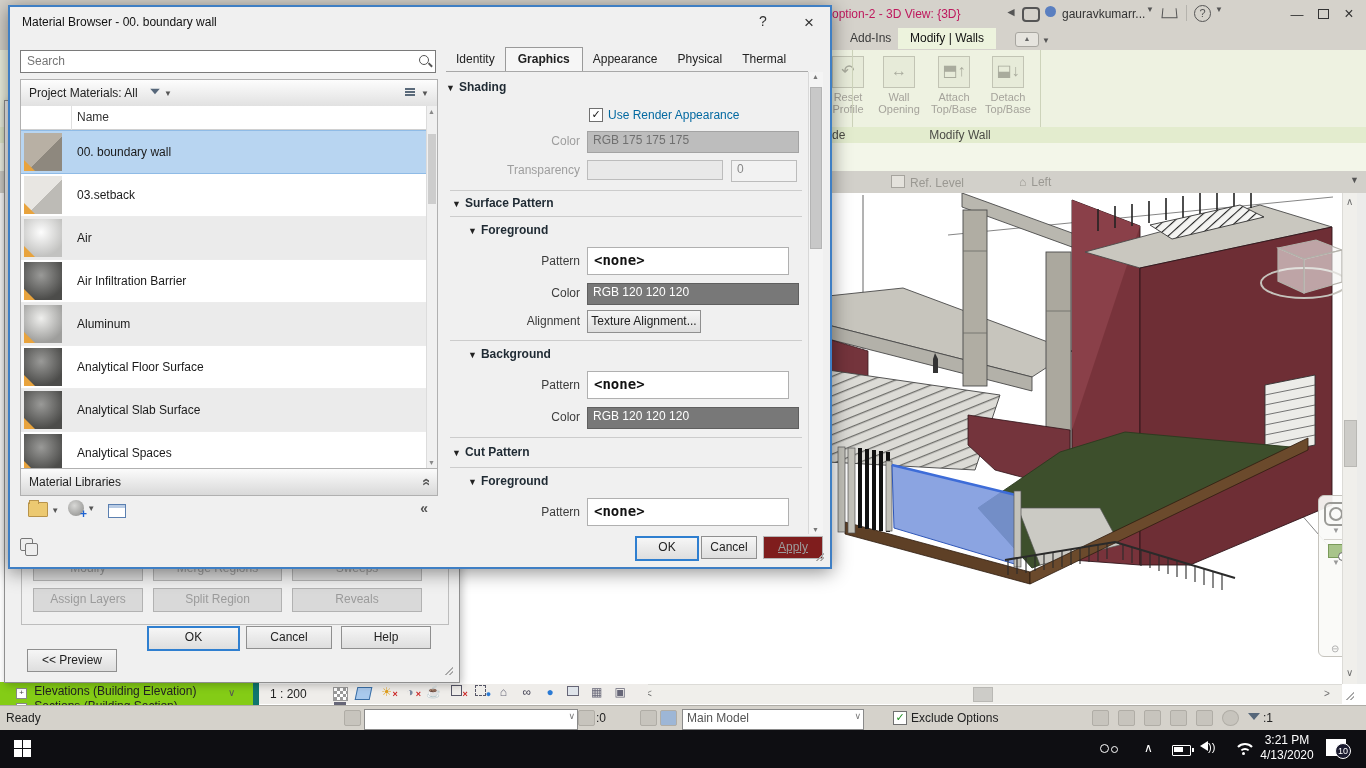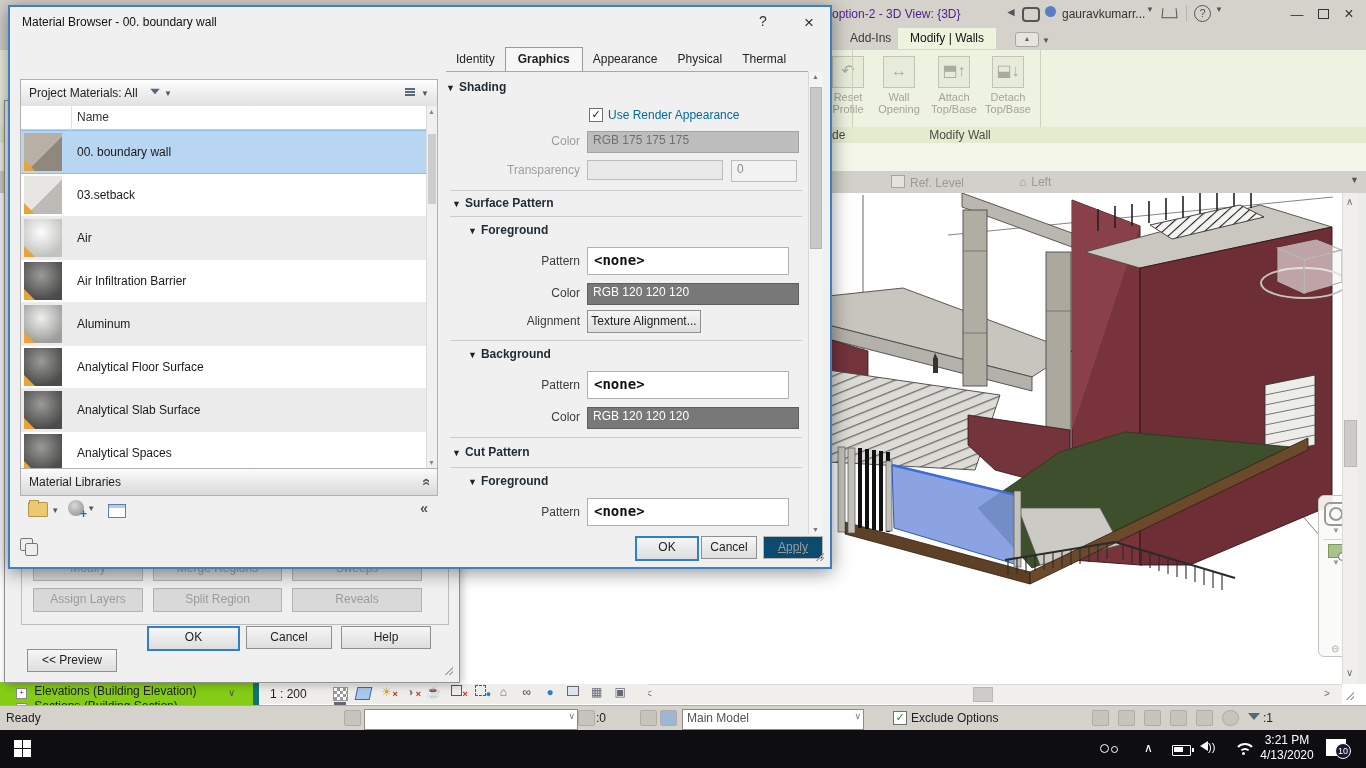--- a/index.html
+++ b/index.html
@@ -1,21 +1,21 @@
 <!DOCTYPE html>
 <html><head>
 <meta charset="utf-8">
 <style>
   html,body{margin:0;padding:0;background:#777;}
   #screen{position:relative;width:1366px;height:768px;overflow:hidden;background:#fff;
     font-family:"Liberation Sans",sans-serif;font-size:12px;color:#222;}
   .abs{position:absolute;}
   
   .titlebar{left:0;top:0;width:1366px;height:28px;background:#d5d2cb;}
-  .titletext{left:832px;top:7px;color:#4c1d95;}
+  .titletext{left:832px;top:7px;color:#be185d;}
   .tb-ico{top:5px;color:#555;font-size:12px;}
   .wincaption span{display:inline-block;text-align:center;width:26px;color:#333;font-size:13px;}
   .tabsrow{left:0;top:28px;width:1366px;height:22px;background:#d5d2cb;}
   .rtab{display:inline-block;padding:3px 12px 4px;color:#3a3a3a;}
   .rtab.active{background:#edf3dd;color:#111;}
   .ribbon{left:0;top:50px;width:1366px;height:93px;background:#eef2e1;}
   .panelfoot{left:0;top:127px;width:1366px;height:16px;background:#e3ecce;color:#4c4c46;text-align:center;}
   .rbtn{width:52px;text-align:center;color:#a5a39b;font-size:11px;line-height:12px;}
   .ricon{display:block;margin:0 auto 3px;width:30px;height:30px;border:1px solid #c2c4b4;background:#e7ebd9;
     color:#a9ab9d;font-size:16px;line-height:28px;text-align:center;}
@@ -109,21 +109,21 @@
   .cfield-dis{height:18px;background:#bdbdbd;border:1px solid #a3a3a3;color:#707070;padding:1px 5px;font-size:12px;}
   .cfield-dark{height:18px;background:#787878;border:1px solid #5f5f5f;color:#fff;padding:1px 5px;font-size:12px;}
   .pfield{height:26px;background:#fff;border:1px solid #b0b0b0;}
   .pnone{font-family:"DejaVu Sans Mono",monospace;font-weight:bold;font-size:14px;color:#111;padding:4px 6px;display:block;}
   .cb{position:absolute;width:12px;height:12px;background:#fff;border:1px solid #707070;font-size:11px;line-height:11px;text-align:center;color:#111;}
   .gscroll{left:798px;top:65px;width:14px;height:462px;background:#f4f4f4;border-left:1px solid #d8d8d8;}
   .gthumb{left:800px;top:80px;width:10px;height:160px;background:#c8c8c8;border:1px solid #b4b4b4;}
   .btn{position:absolute;height:21px;background:linear-gradient(#f6f6f6,#dedede);border:1px solid #8f8f8f;
     text-align:center;line-height:20px;color:#222;font-size:12px;}
   .btn.focus{border:2px solid #2f7fd0;line-height:18px;}
-  .btn.dis{color:#9c9c9c;background:#0c4a6e;border-color:#b5b5b5;text-decoration:underline;}
+  .btn.dis{color:#9c9c9c;background:#7f1d1d;border-color:#b5b5b5;text-decoration:underline;}
   .grip{position:absolute;width:8px;height:8px;background:
     linear-gradient(135deg,transparent 0 50%,#aaa 50% 60%,transparent 60% 75%,#aaa 75% 85%,transparent 85%);}
   
   .eadialog{left:4px;top:100px;width:454px;height:581px;border:1px solid #8f8f8f;box-shadow:2px 2px 8px rgba(0,0,0,.25);}
   .eabtn{position:absolute;height:22px;background:#d9d9d9;border:1px solid #b2b2b2;color:#9b9b9b;text-align:center;line-height:21px;}
   .groupbox{position:absolute;left:16px;top:430px;width:426px;height:92px;border:1px solid #bdbdbd;}
   
   .navbar{left:1318px;top:302px;width:34px;height:160px;background:rgba(250,250,248,.93);border:1px solid #c6c4be;border-radius:6px;color:#8a8a86;text-align:center;}
   .wheelico{margin:6px auto 0;width:20px;height:20px;border:2px solid #9a9a96;border-radius:6px;position:relative;}
   .wheelico:after{content:"";position:absolute;left:3px;top:3px;width:10px;height:10px;border:2px solid #9a9a96;border-radius:50%;}
@@ -361,20 +361,24 @@
     <div class="btn" style="left:336px;top:525px;width:88px;">Help</div>
     <div class="btn" style="left:22px;top:548px;width:88px;">&lt;&lt; Preview</div>
     <div class="grip" style="left:440px;top:566px;"></div>
   </div>
 
   <div class="abs dialog mbdialog">
     <span class="abs mbtitle">Material Browser - 00. boundary wall</span>
     <span class="abs dlgbtn" style="left:744px;">?</span>
     <span class="abs dlgbtn" style="left:790px;font-size:17px;">×</span>
 
+    <div class="abs searchbox">
+      <input placeholder="Search" style="">
+      <span class="mag"></span>
+    </div>
     <div class="abs pmheader">
       <span class="abs" style="left:8px;top:6px;color:#222;">Project Materials: All</span>
       <span class="abs funnel" style="left:128px;top:8px;transform:scale(.8);"></span>
       <span class="abs" style="left:143px;top:9px;font-size:8px;color:#555;">▼</span>
       <span class="listicon">
           <i></i>
           <i></i>
           <i></i>
         </span>
       <span class="abs" style="right:8px;top:9px;font-size:8px;color:#555;">▼</span>

